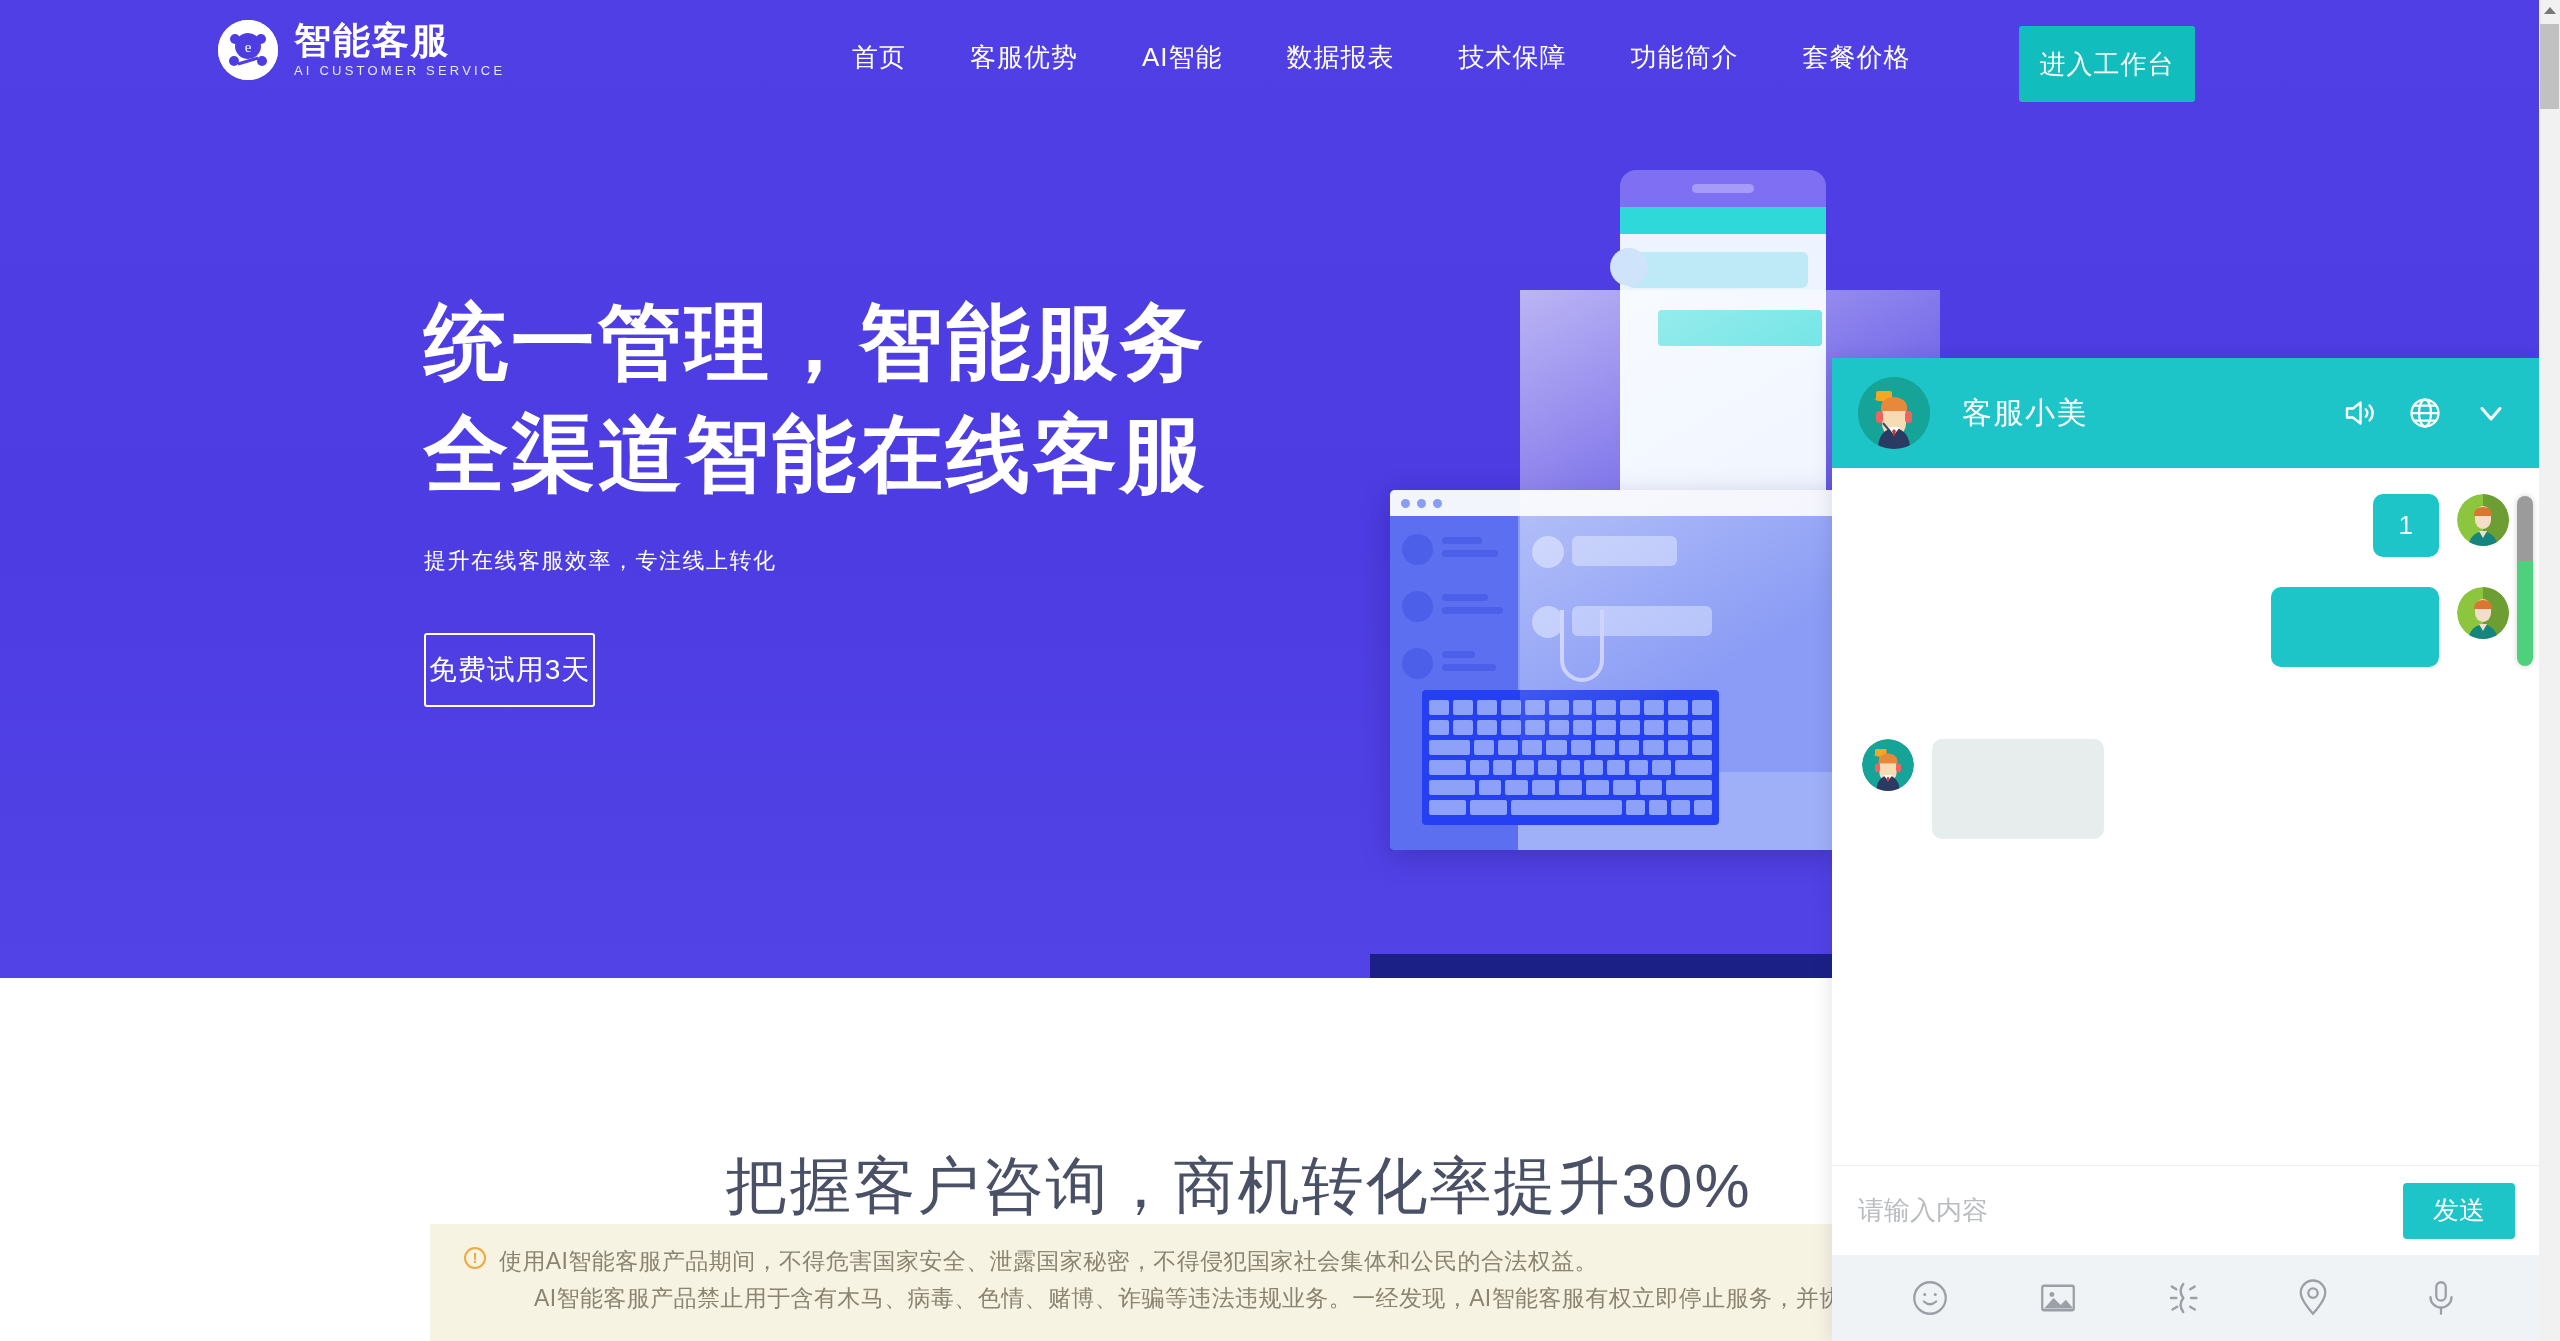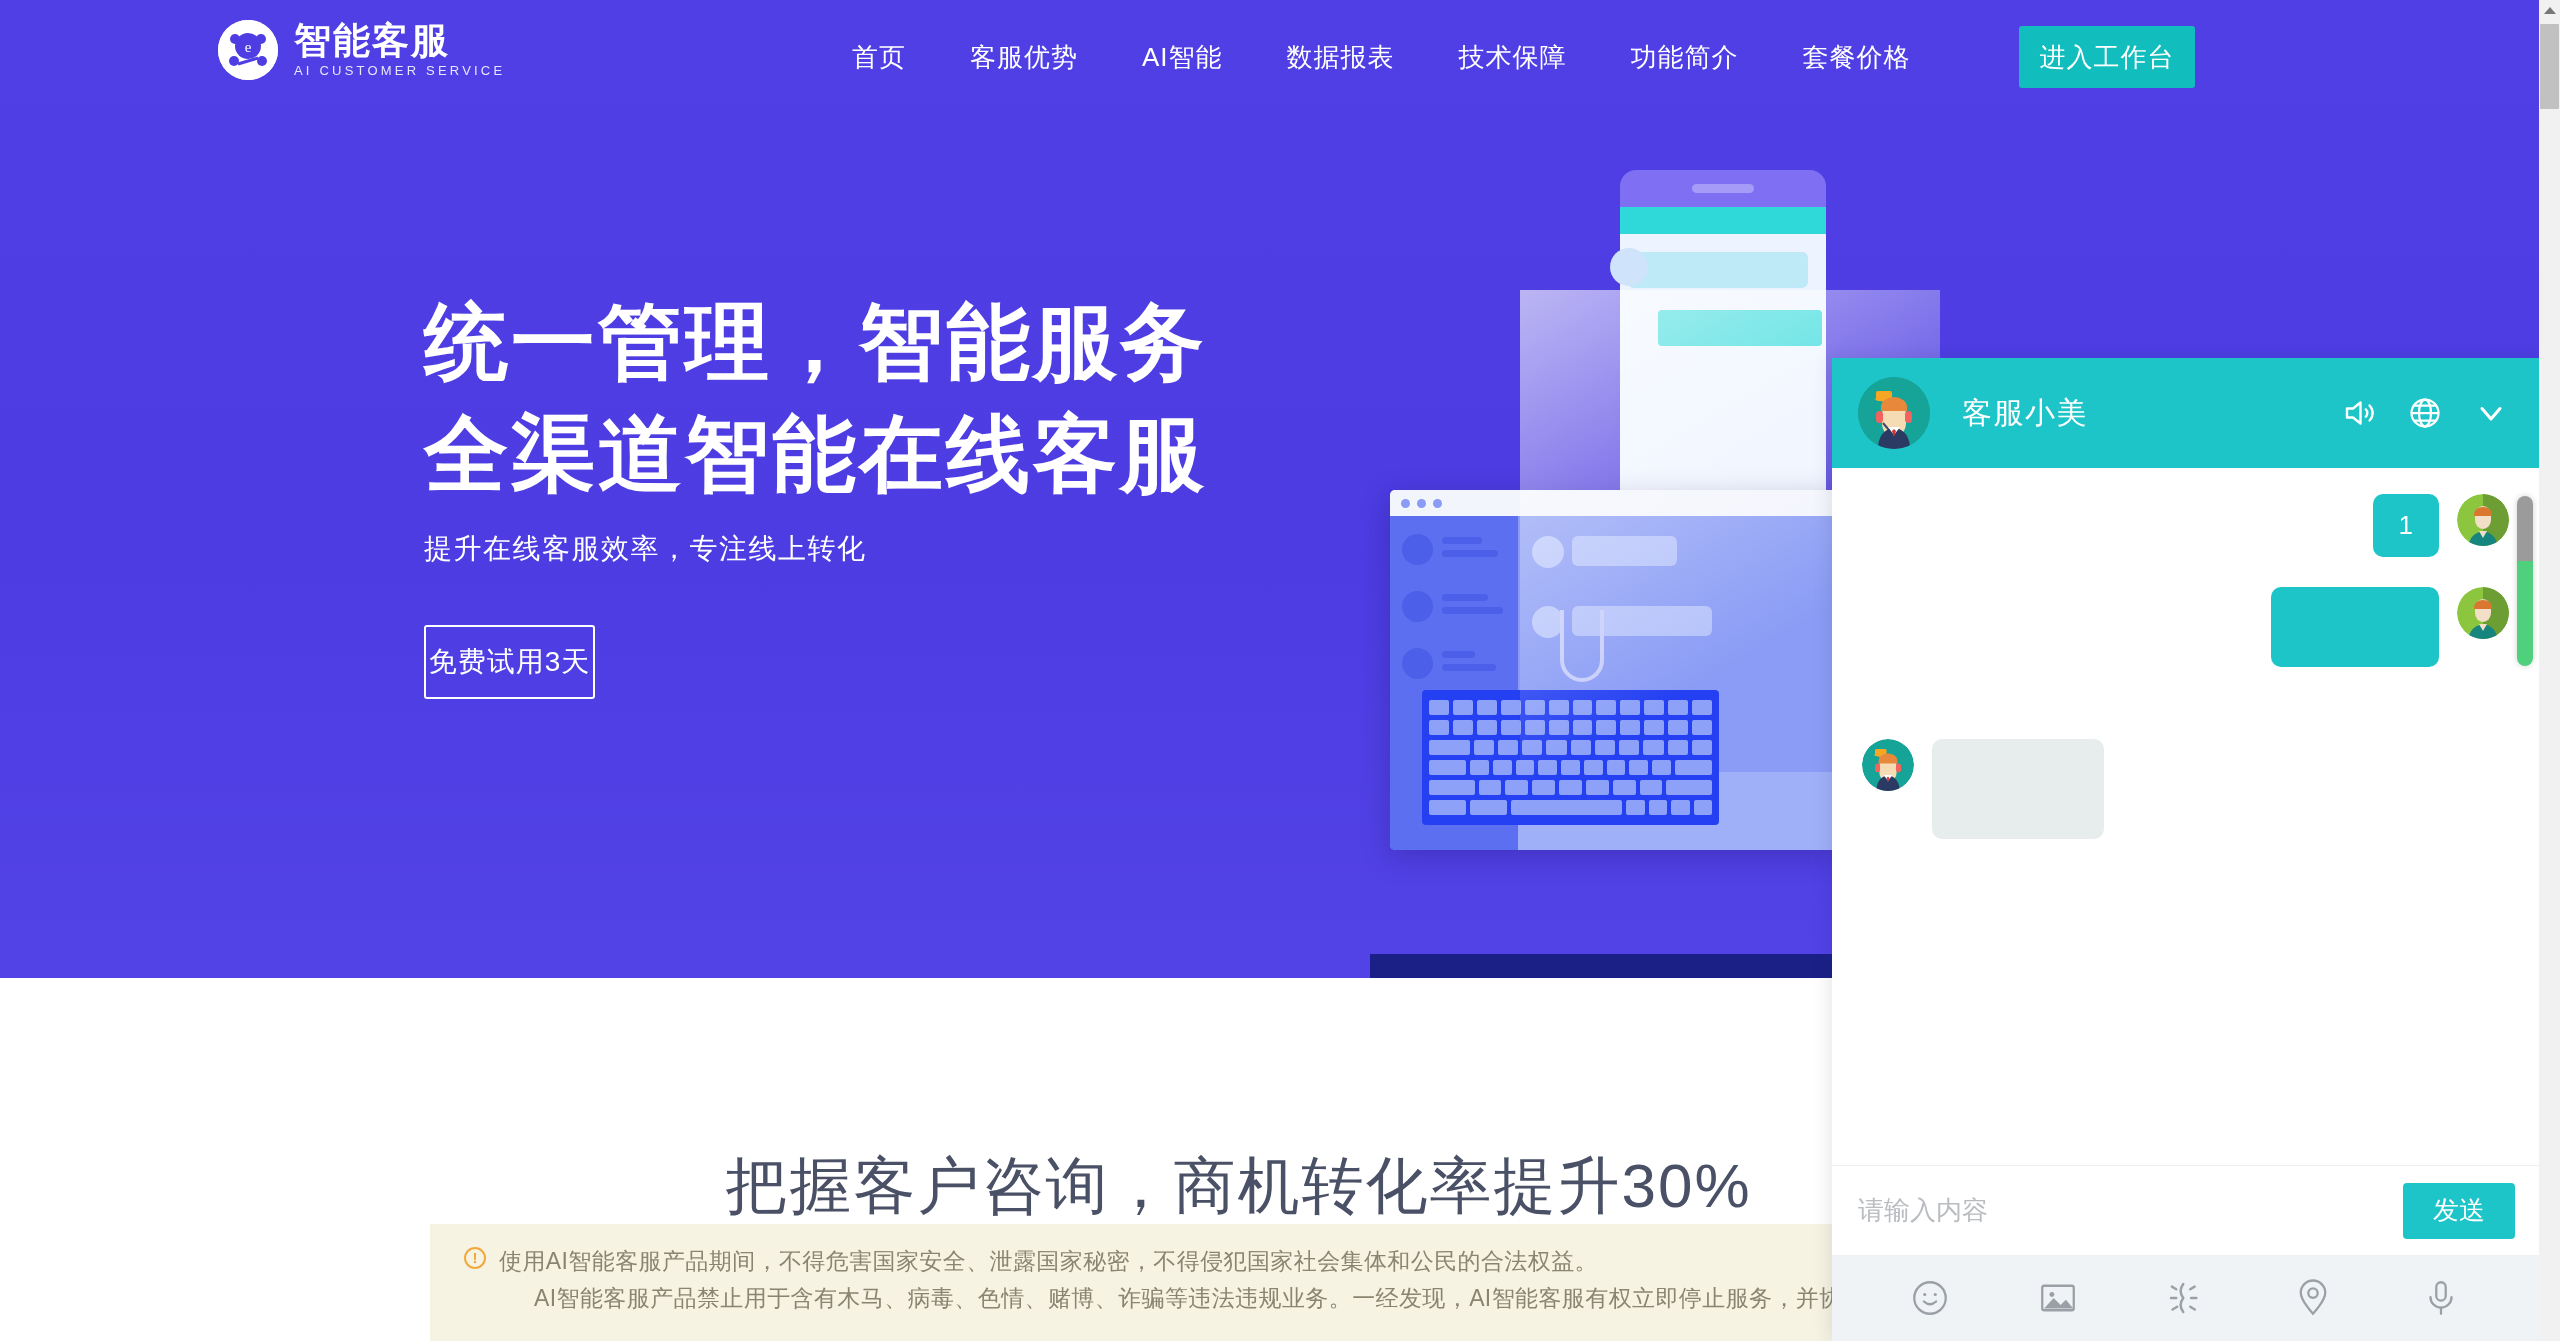--- a/index.html
+++ b/index.html
@@ -74,21 +74,21 @@
     padding: 12px 32px;
     line-height: 114px;
     cursor: pointer;
     white-space: nowrap;
     letter-spacing: 1px;
   }
 
   .nav-cta {
     position: absolute;
     left: 2019px; top: 26px;
-    width: 176px; height: 62px;
+    width: 176px; height: 76px;
     background: #12bdbd;
     color: #ffffff;
     font-size: 26px;
     display: flex; align-items: center; justify-content: center;
     border: none; border-radius: 3px;
     cursor: pointer;
     letter-spacing: 1px;
     font-family: inherit;
   }
 
@@ -97,22 +97,22 @@
   .hero-title {
     color: #ffffff;
     font-size: 84px;
     font-weight: bold;
     line-height: 1.33;
     letter-spacing: 3px;
     white-space: nowrap;
   }
   .hero-sub {
     color: #ffffff;
-    font-size: 28px;
-    margin-top: 20px;
+    font-size: 22px;
+    margin-top: 36px;
     letter-spacing: 1.5px;
     white-space: nowrap;
   }
   .hero-btn {
     margin-top: 57px;
     width: 171px; height: 74px;
     border: 2px solid #ffffff;
     background: transparent;
     color: #ffffff;
     font-size: 28px;

